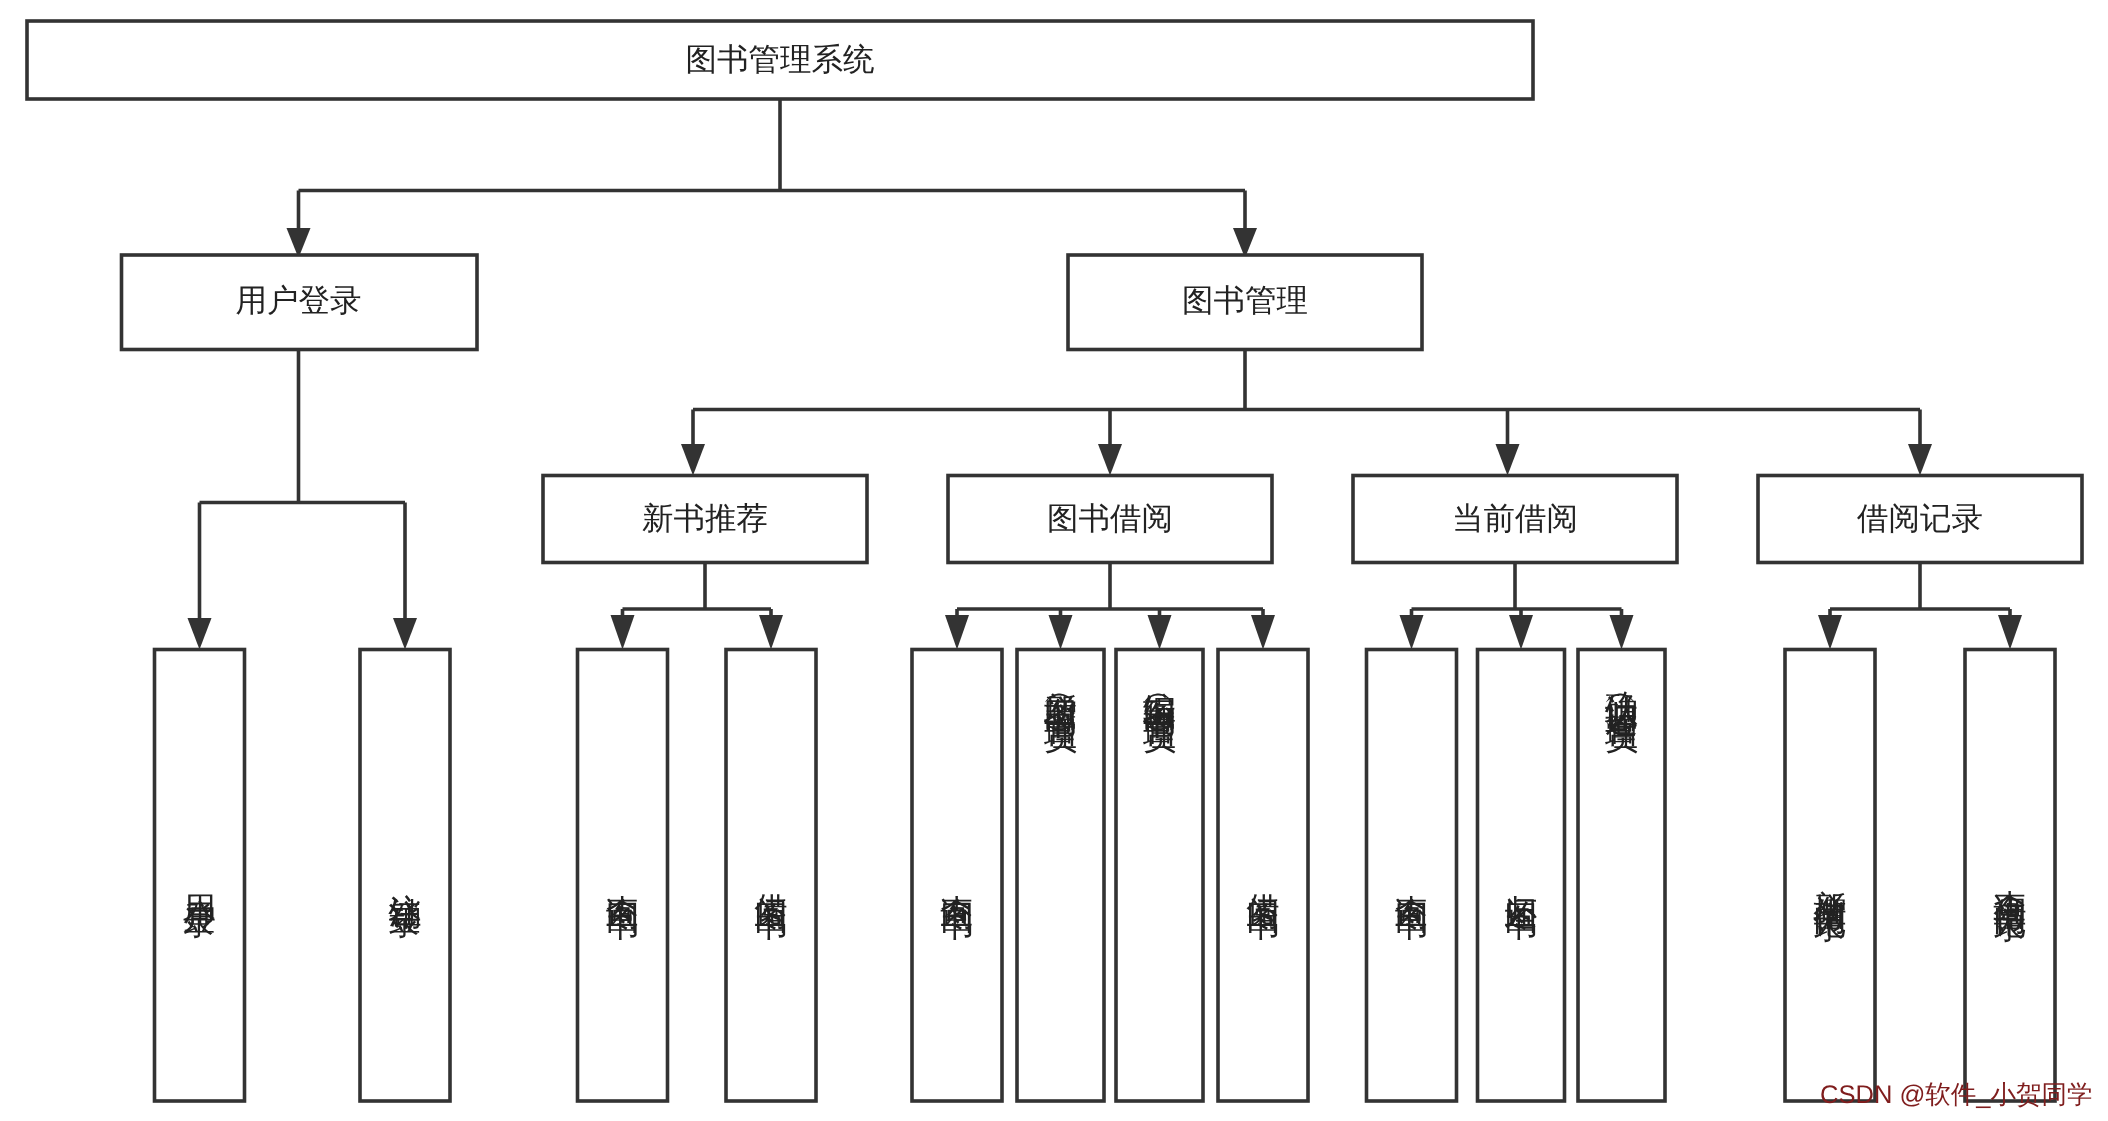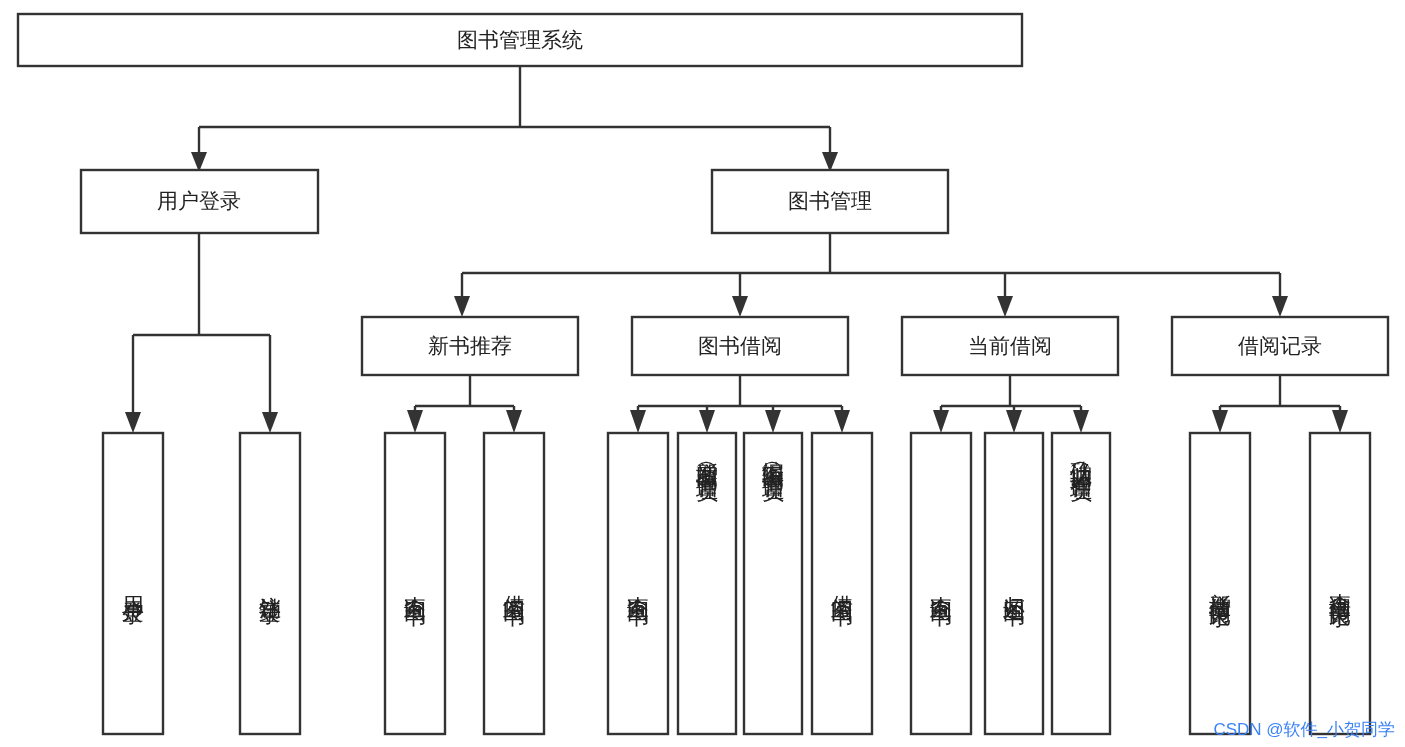--- a/index.html
+++ b/index.html
@@ -43,21 +43,21 @@
   }
   .label-h {
     font-size: 21px;
   }
   .watermark {
     position: absolute;
     right: 10px;
     bottom: 6px;
     font-family: "Liberation Sans", "DejaVu Sans", sans-serif;
     font-size: 17px;
-    color: #3b82f6;
+    color: #7f1d1d;
     white-space: nowrap;
     user-select: none;
   }
 </style>
 </head>
 <body>
 
 <svg id="diagram" viewBox="0 0 1405 747" xmlns="http://www.w3.org/2000/svg">
 
   <g>

